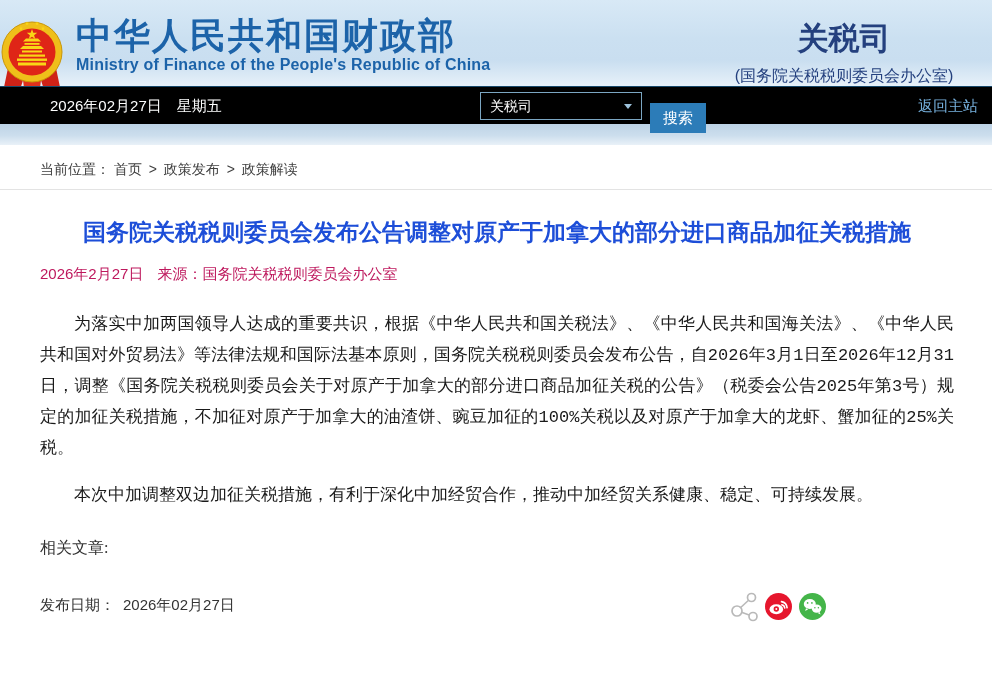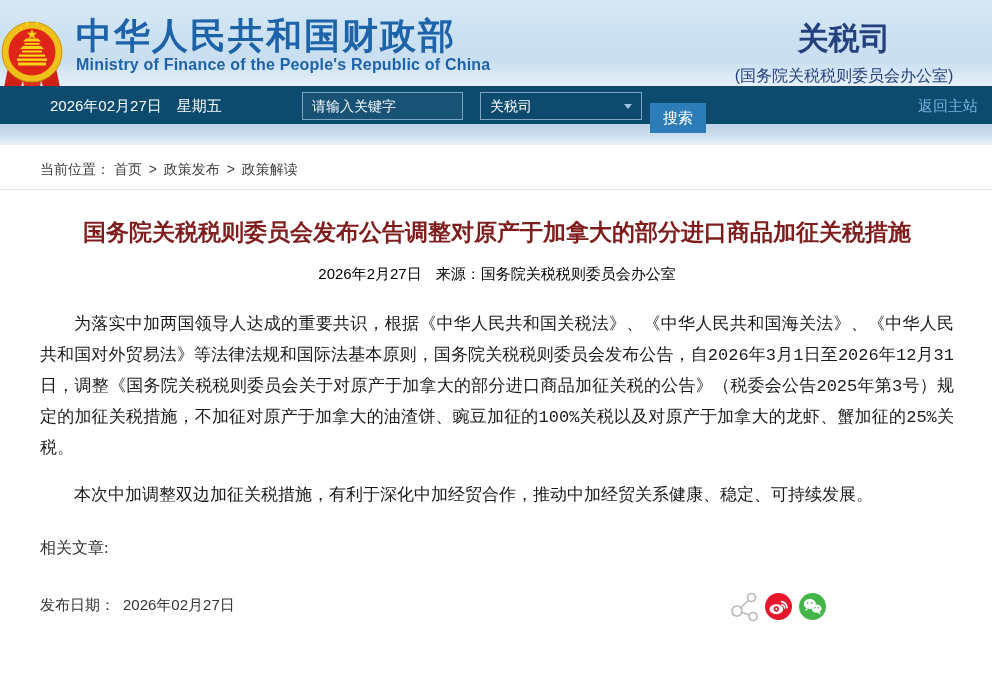--- a/index.html
+++ b/index.html
@@ -14,21 +14,21 @@
   }
   .emblem { position:absolute; left:0; top:7px; width:64px; height:96px; }
   .ministry { position:absolute; left:76px; top:16px; }
   .ministry-cn { font-size:36px; font-weight:bold; color:#1c63a9; letter-spacing:2px; line-height:40px; }
   .ministry-en { font-size:16px; font-weight:bold; color:#1c63a9; letter-spacing:0.2px; }
   .dept { position:absolute; right:2px; top:20px; width:292px; text-align:center; color:#24407e; }
   .dept-title { font-size:31px; font-weight:bold; line-height:38px; }
   .dept-sub { font-size:16px; margin-top:8px; }
 
   
-  .navbar { position:relative; height:38px; background:#0c4a6e; border-top:1px solid #17486a; }
+  .navbar { position:relative; height:38px; background:#000000; border-top:1px solid #17486a; }
   .nav-date { position:absolute; left:50px; top:0; line-height:38px; color:#fdfefe; font-size:15px; }
   .search-input {
     position:absolute; left:302px; top:5px; width:161px; height:28px;
     background:rgba(255,255,255,0.05); border:1px solid #7ba6c2; color:#fff;
     font-size:14px; padding:0 9px; outline:none; font-family:"Liberation Sans",sans-serif;
   }
   .search-input::placeholder { color:#f2f7fa; opacity:1; }
   .scope-select {
     position:absolute; left:480px; top:5px; width:162px; height:28px;
     border:1px solid #7ba6c2; color:#fff; font-size:14px; line-height:26px;
@@ -50,22 +50,22 @@
 
   
   .content { position:relative; background:#fff; }
   .breadcrumb { padding:16px 40px 10px; font-size:14px; color:#404040; }
   .breadcrumb a { color:#404040; text-decoration:none; cursor:pointer;text-align:right; }
   .crumb-sep { margin:0 3px; }
   .rule { border:none; border-top:1px solid #e3e3e3; }
 
   .article { padding:0 38px 0 40px; }
   .article-title { margin-top:26px; text-align:center; font-size:23px; font-weight:bold;
-    color:#7f1d1d; line-height:32px; }
-  .article-meta { margin-top:17px; text-align:center; font-size:15px; color:#000000; }
+    color:#1d4ed8; line-height:32px; }
+  .article-meta { margin-top:17px; font-size:15px; color:#be185d; }
   .article-meta .m-date { margin-right:14px; }
 
   .para { font-family:"Liberation Serif", serif; font-size:17px; color:#1a1a1a;
     line-height:31px; text-indent:2em; text-align:justify; }
   .p1 { margin-top:25px;font-family:Liberation Mono, monospace; }
   .p2 { margin-top:15px; }
 
   .related-label { margin-top:28px; font-size:16px; color:#333;
     font-family:"Liberation Serif", serif; }
   .related-link { display:block; margin-top:25px; font-size:15px; color:#3366cc;
@@ -116,21 +116,20 @@
     </div>
 
     <div class="dept">
       <div class="dept-title">关税司</div>
       <div class="dept-sub">(国务院关税税则委员会办公室)</div>
     </div>
   </header>
 
   <nav class="navbar">
     <span class="nav-date">2026年02月27日　星期五</span>
-    <input class="search-input" type="text" placeholder="请输入关键字" style="">
     <div class="scope-select">
       <span>关税司</span>
       <span class="scope-caret"></span>
     </div>
     <button class="search-btn">搜索</button>
     <a class="home-link">返回主站</a>
   </nav>
 
   <div class="sub-band"></div>
 

